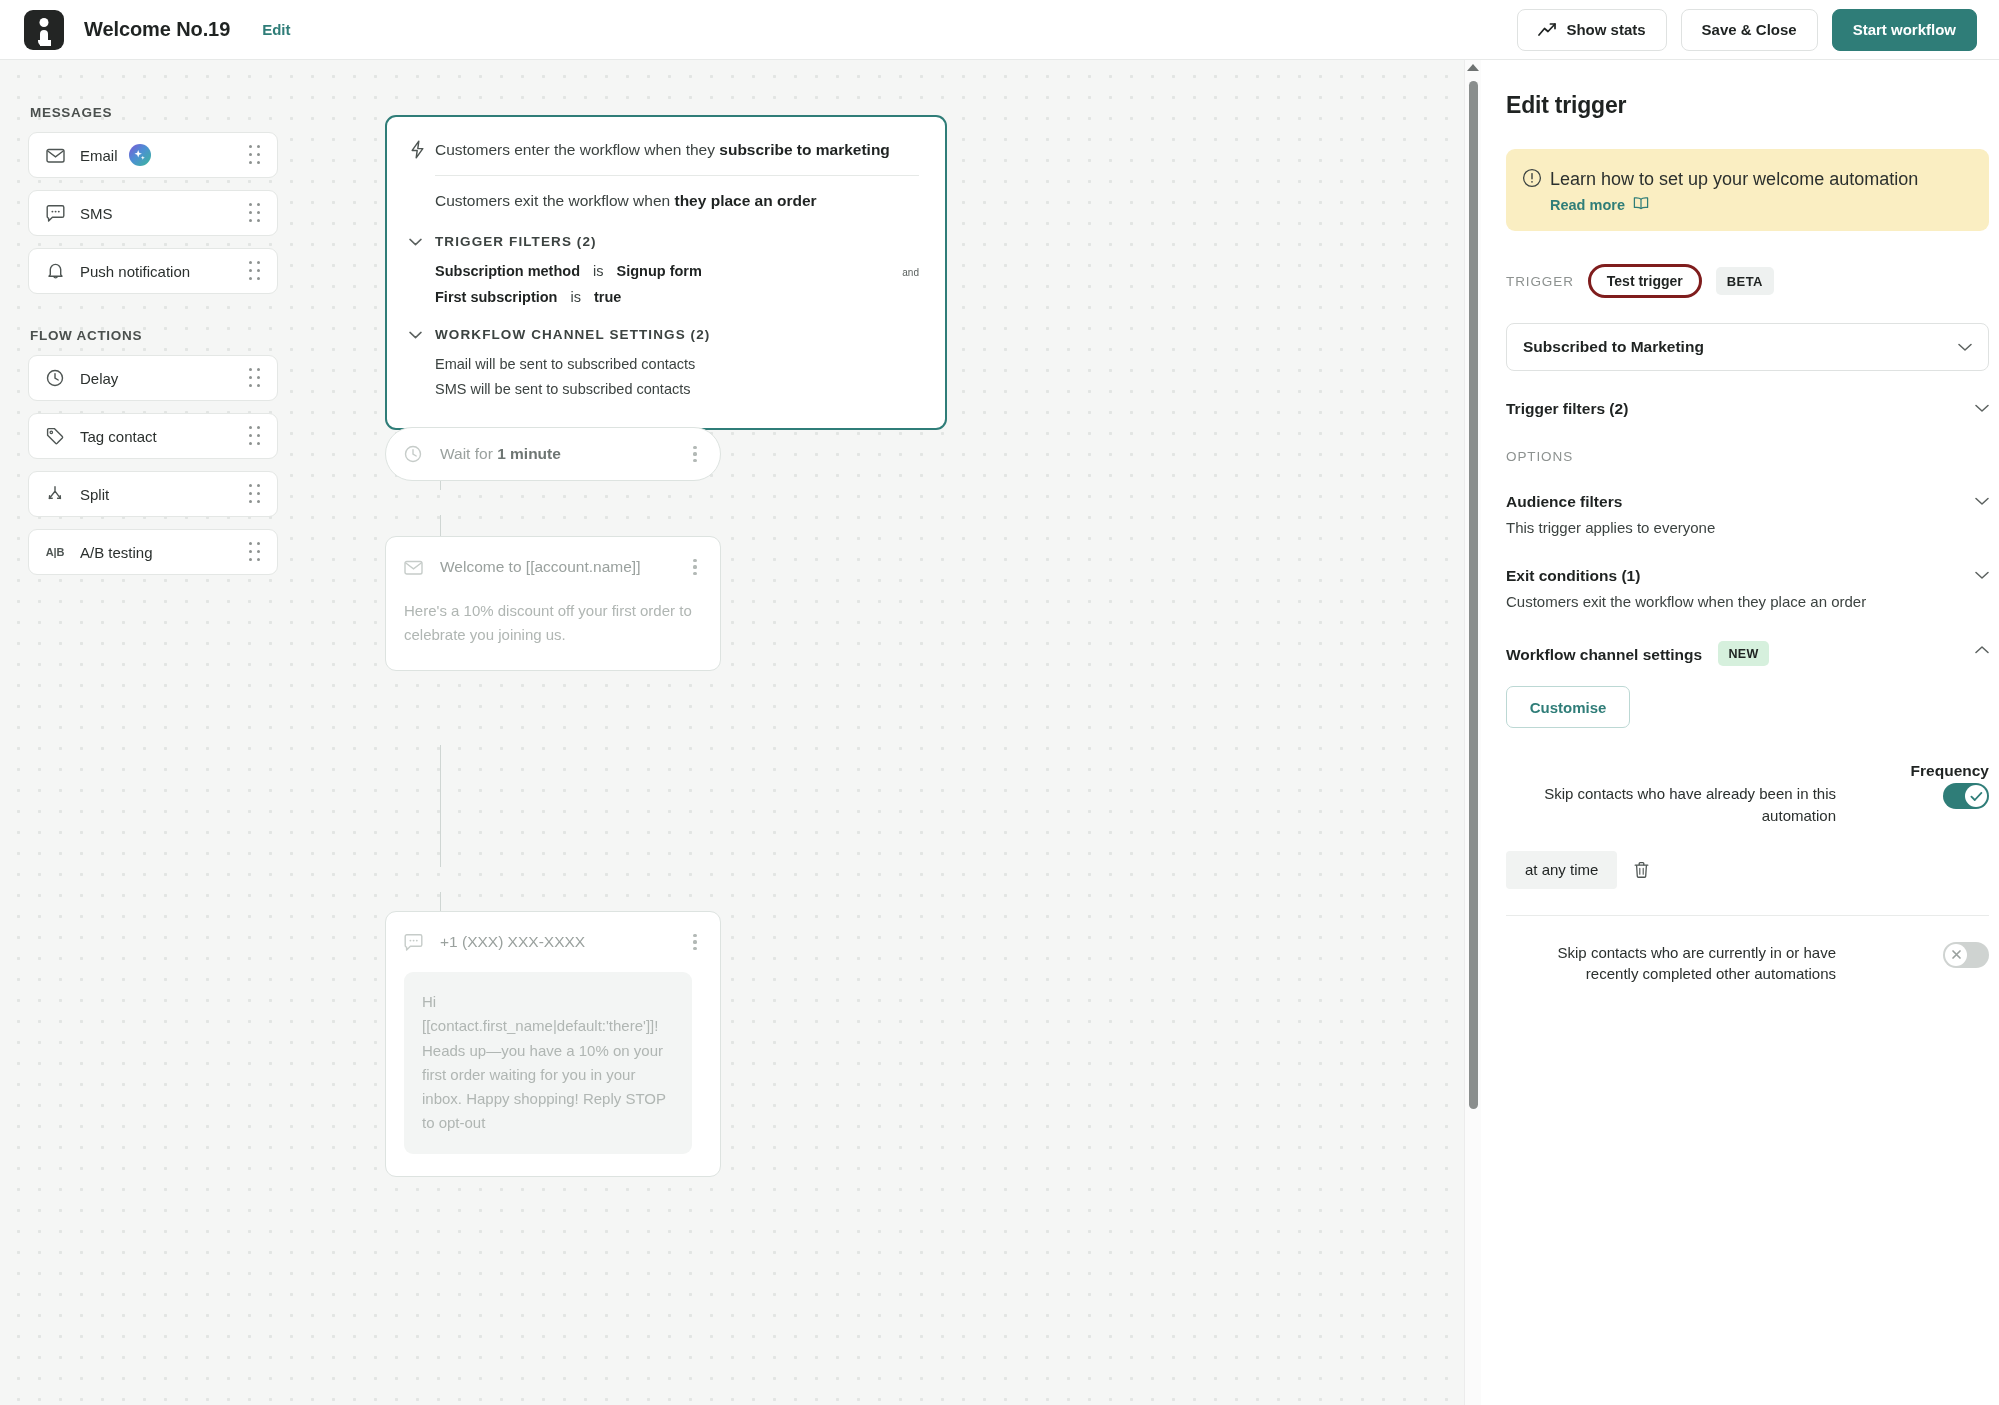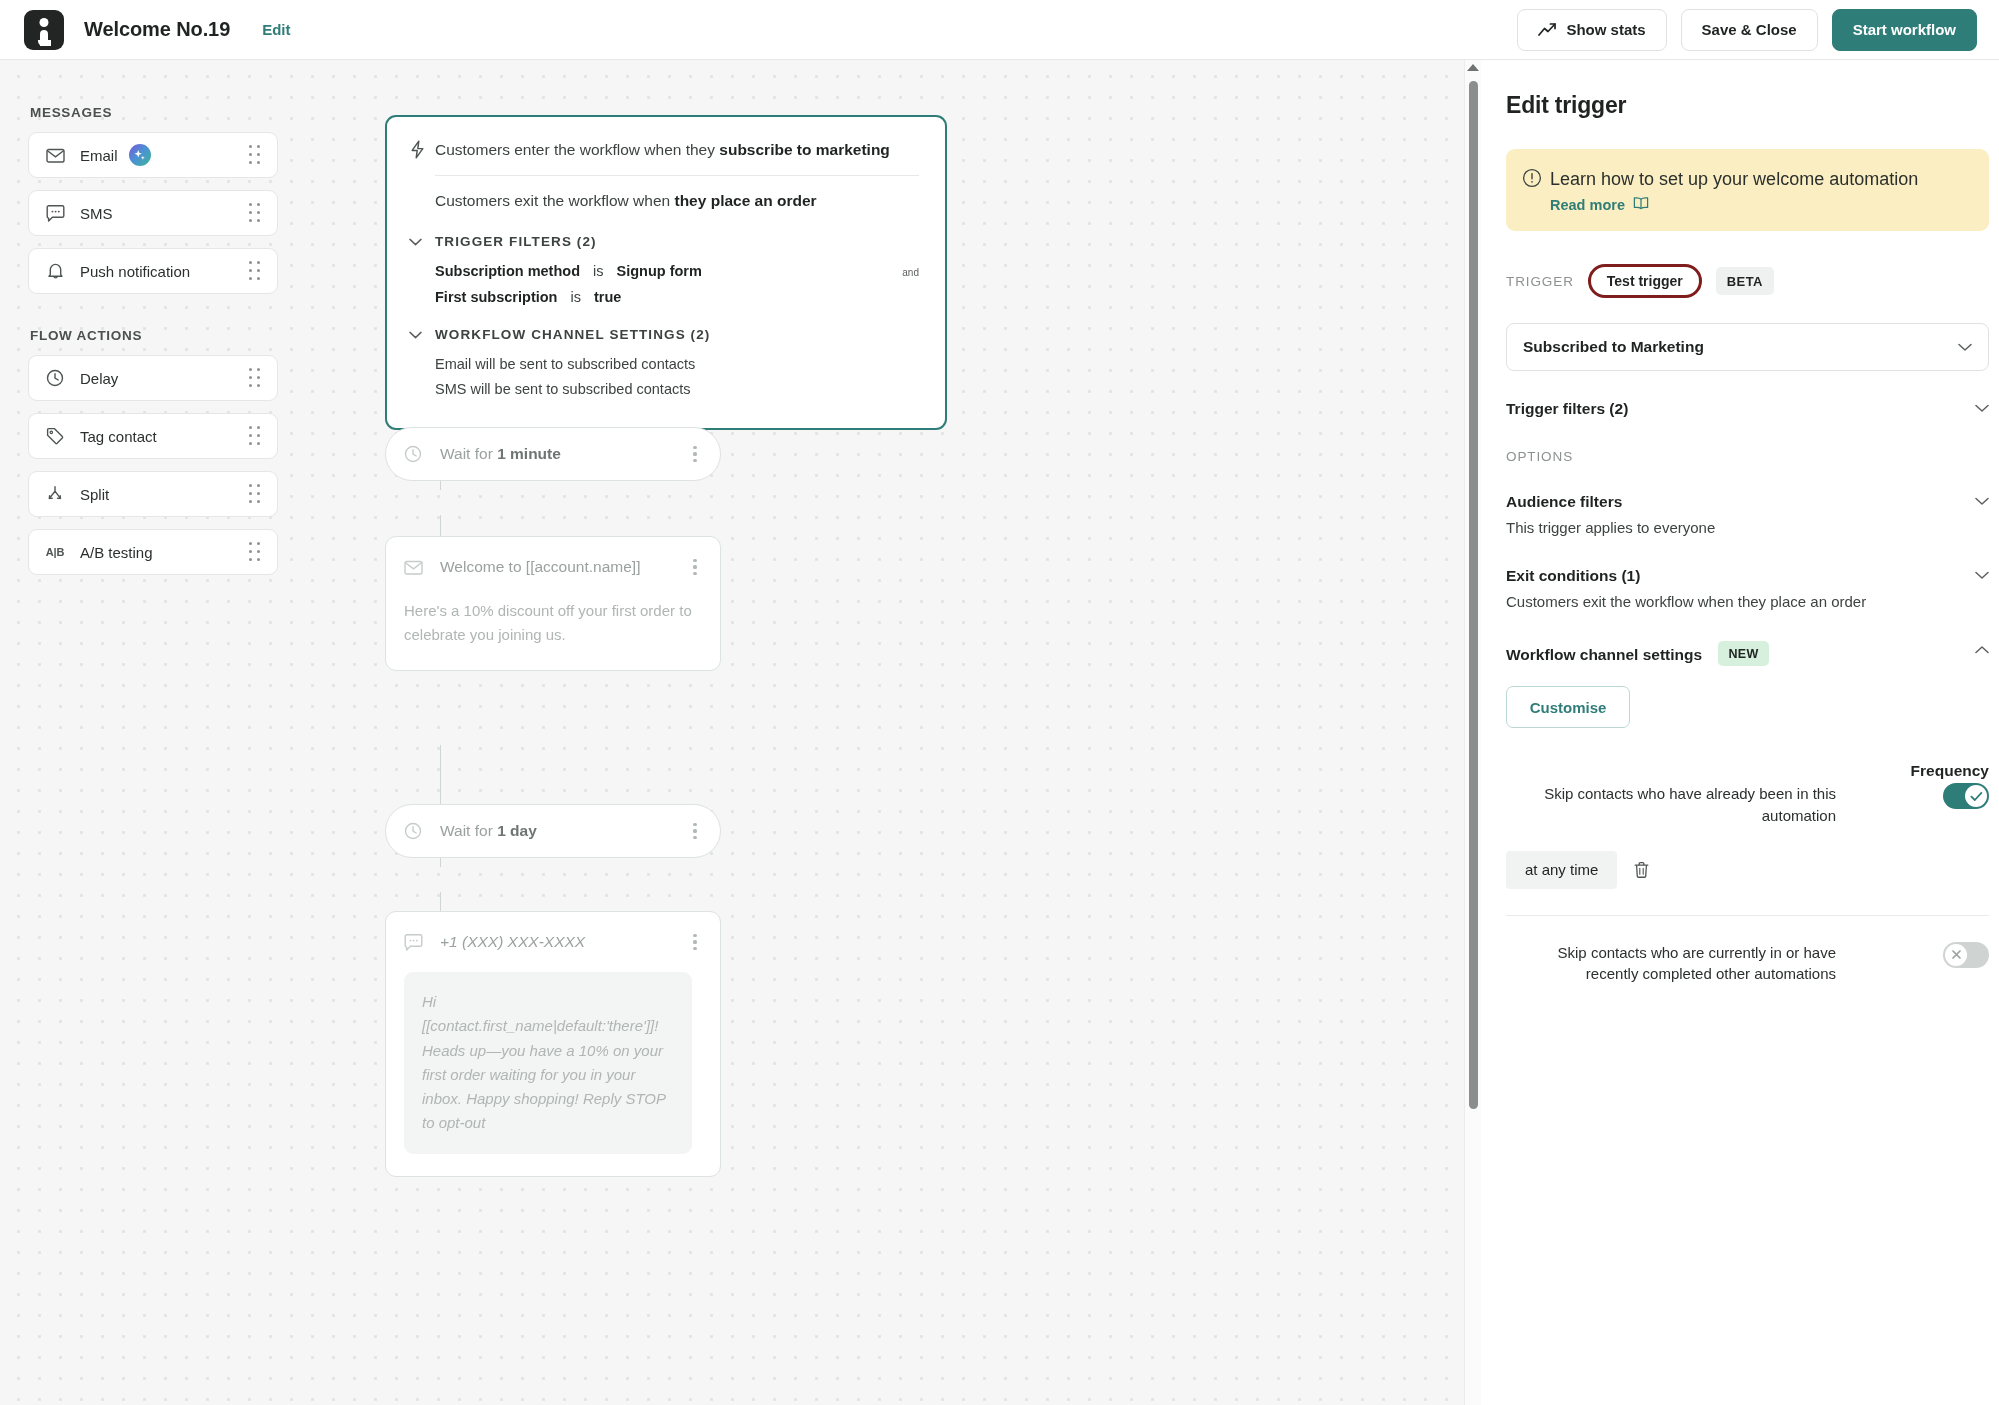--- a/index.html
+++ b/index.html
@@ -521,38 +521,22 @@
       <span class="subj">Welcome to [[account.name]]</span>
       <span class="kebab">
           <i></i>
           <i></i>
           <i></i>
         </span>
     </div>
     <div class="nc-body">Here's a 10% discount off your first order to celebrate you joining us.</div>
   </div>
 
-  <div class="node-pill" style="top:744px;">
-    <span class="ic">
-      <svg width="18" height="18" viewBox="0 0 18 18">
-          <circle cx="9" cy="9" r="7.5" stroke="currentColor" stroke-width="1.4" fill="none"></circle>
-          <path d="M9 4.6 V9.2 L12.2 11" stroke="currentColor" stroke-width="1.4" fill="none" stroke-linecap="round" stroke-linejoin="round"></path>
-        </svg>
-    </span>
-    <span class="lbl">
-      <span>Wait for </span><b>1 day</b>
-    </span>
-    <span class="kebab">
-        <i></i>
-        <i></i>
-        <i></i>
-      </span>
-  </div>
-
-  <div class="node-card" style="top:851px;font-style:italic;">
+
+  <div class="node-card" style="top:851px;">
     <div class="nc-head">
       <span class="ic">
         <svg width="19" height="17" viewBox="0 0 19 17">
             <path d="M1.2 2.3 a1.6 1.6 0 0 1 1.6-1.6 h13.4 a1.6 1.6 0 0 1 1.6 1.6 v8.4 a1.6 1.6 0 0 1 -1.6 1.6 H6.4 L2.6 16 v-2.9 h-0.2 a1.6 1.6 0 0 1 -1.2 -1.6 Z" stroke="currentColor" stroke-width="1.4" fill="none" stroke-linejoin="round"></path>
             <circle cx="6.4" cy="6.6" r="0.95" fill="currentColor"></circle>
             <circle cx="9.6" cy="6.6" r="0.95" fill="currentColor"></circle>
             <circle cx="12.8" cy="6.6" r="0.95" fill="currentColor"></circle>
           </svg>
       </span>
       <span class="subj">+1 (XXX) XXX-XXXX</span>

